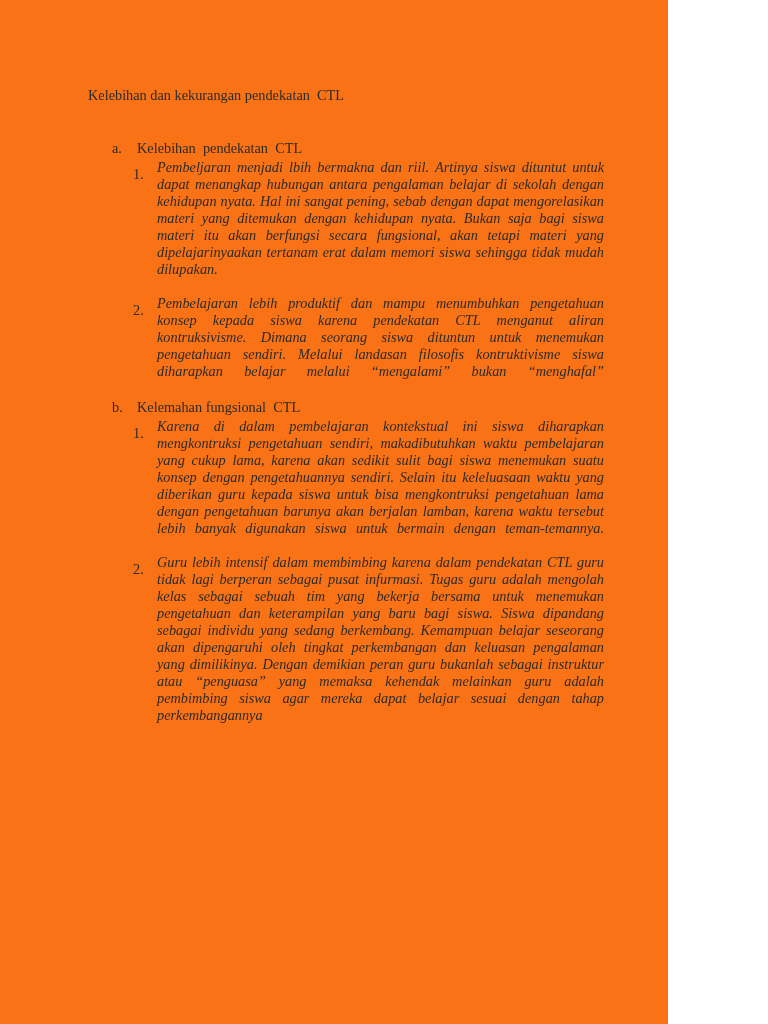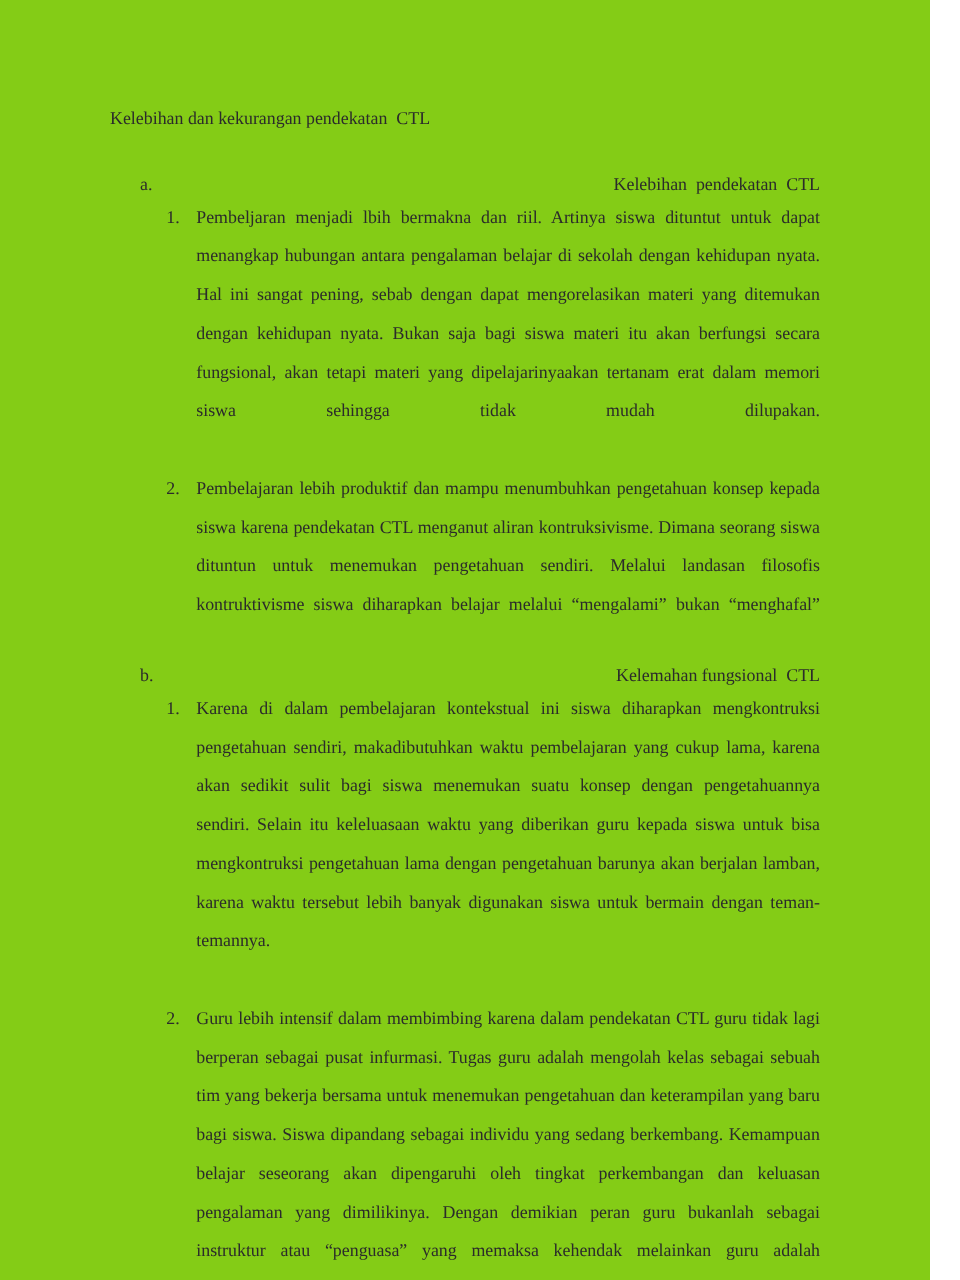--- a/index.html
+++ b/index.html
@@ -9,25 +9,25 @@
   }
   body {
     width: 768px;
     height: 1024px;
     font-family: "Liberation Serif", "DejaVu Serif", serif;
     color: #2b2b2b;
     -webkit-font-smoothing: antialiased;
   }
   .page {
     position: relative;
-    width: 744px;
+    width: 668px;
     height: 1024px;
-    background: #84cc16;
+    background: #f97316;
     box-sizing: border-box;
-    padding: 88px 88px 0 88px;
+    padding: 88px 64px 0 88px;
     overflow: hidden;
   }
   .doc-title {
     font-size: 14.3px;
     line-height: 1.0;
     margin: 0 0 36px 0;
     text-align: left;
     white-space: pre;
   }
   .section {
@@ -46,45 +46,45 @@
     width: 22px;
     font-size: 14.3px;
     line-height: 21px;
   }
   .lettered > .heading-text {
     display: block;
     padding-left: 25px;
     font-size: 14.3px;
     line-height: 21px;
     white-space: pre;
-    text-align: right;
   }
   
   .numbered {
     position: relative;
     margin: 0;
     padding-left: 69px;  
   }
   .numbered > .marker {
     position: absolute;
     left: 45px;
     top: 0;
     width: 22px;
     font-size: 14.3px;
     line-height: 30.5px;
     text-align: left;
   }
   .numbered > .body {
     display: block;
     font-size: 14.3px;
-    line-height: 31px;
+    line-height: 17px;
     text-align: justify;
     text-justify: inter-word;
     hyphens: none;
     word-spacing: 0.2px;
+    font-style: italic;
   }
   
   .numbered > .body::after {
     content: "";
     display: inline-block;
     width: 100%;
   }
 </style>
 </head>
 <body>

